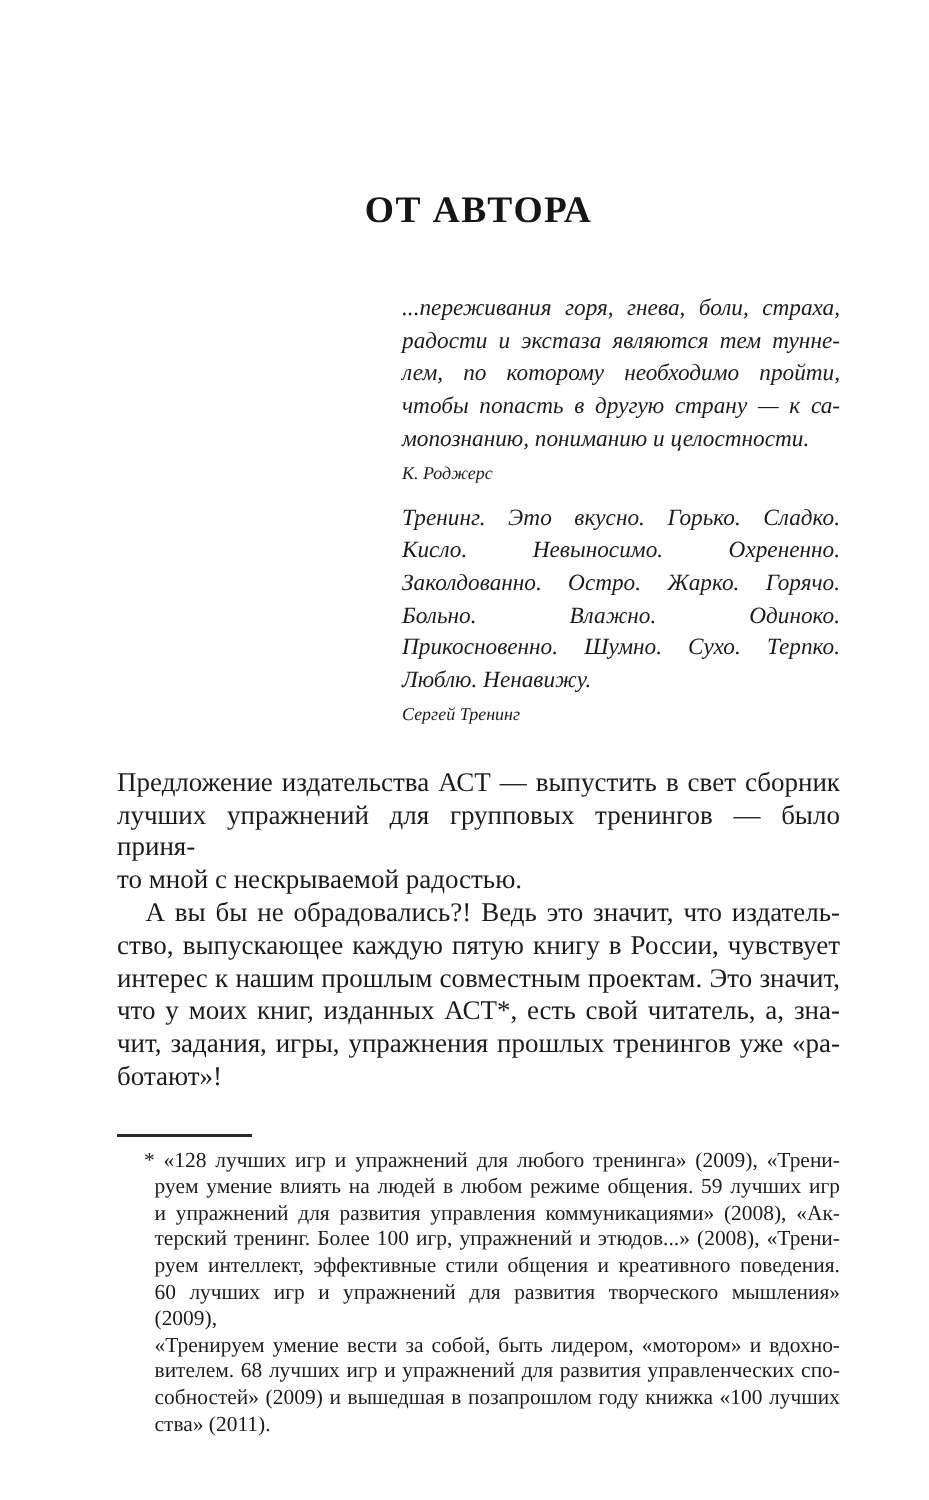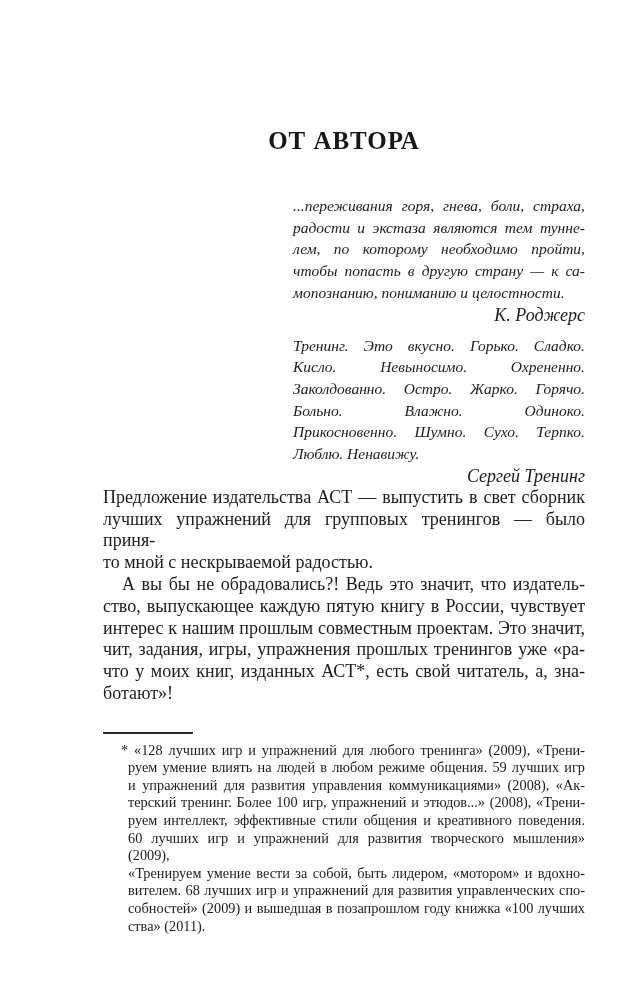--- a/index.html
+++ b/index.html
@@ -9,21 +9,20 @@
     background: #ffffff;
     color: #1b1b1b;
     font-family: "Liberation Serif", "DejaVu Serif", serif;
     -webkit-font-smoothing: antialiased;
   }
   .page {
     box-sizing: border-box;
     width: 619px;
     min-height: 1000px;
     padding-top: 127px;
-    padding-left: 25px;
   }
   .content {
     margin-left: 78px;
     width: 482px;
   }
   .title {
     margin: 0;
     font-size: 25px;
     line-height: 28px;
     font-weight: bold;
@@ -38,27 +37,28 @@
     margin-left: 190px;
     width: 292px;
   }
   .epigraph-text {
     font-size: 15.5px;
     line-height: 21.7px;
     font-style: italic;
   }
   .epigraph-author {
     font-style: italic;
-    font-size: 18px;
+    font-size: 12px;
     line-height: 21px;
-    text-align: right;
+    text-align: left;
     margin-top: 1px;
   }
   .epigraph-second { margin-top: 9px; }
   .body-text {
+    margin-top: 24px;
     font-size: 18px;
     line-height: 21.8px;
   }
   .para-indent .tline:first-child { text-indent: 19px; }
   .tline {
     text-align: justify;
     text-align-last: justify;
     white-space: normal;
   }
   .tline-last { text-align-last: left; }
@@ -115,22 +115,22 @@
     <div class="body-text">
       <div class="para">
           <div class="tline">Предложение издательства АСТ — выпустить в свет сборник</div>
           <div class="tline">лучших упражнений для групповых тренингов — было приня-</div>
           <div class="tline tline-last">то мной с нескрываемой радостью.</div>
         </div>
       <div class="para para-indent">
           <div class="tline">А вы бы не обрадовались?! Ведь это значит, что издатель-</div>
           <div class="tline">ство, выпускающее каждую пятую книгу в России, чувствует</div>
           <div class="tline">интерес к нашим прошлым совместным проектам. Это значит,</div>
+          <div class="tline">что у моих книг, изданных АСТ*, есть свой читатель, а, зна-</div>
           <div class="tline">чит, задания, игры, упражнения прошлых тренингов уже «ра-</div>
-          <div class="tline">что у моих книг, изданных АСТ*, есть свой читатель, а, зна-</div>
           <div class="tline tline-last">ботают»!</div>
         </div>
     </div>
 
     <div class="footnote-sep"></div>
 
     <div class="footnote">
         <div class="tline">* «128 лучших игр и упражнений для любого тренинга» (2009), «Трени-</div>
         <div class="tline">руем умение влиять на людей в любом режиме общения. 59 лучших игр</div>
         <div class="tline">и упражнений для развития управления коммуникациями» (2008), «Ак-</div>

